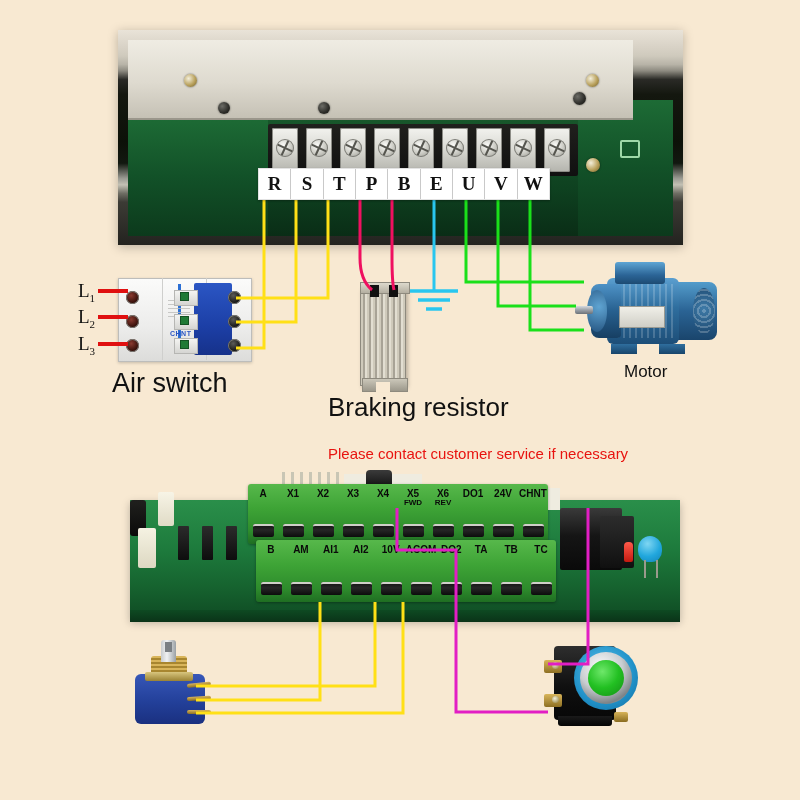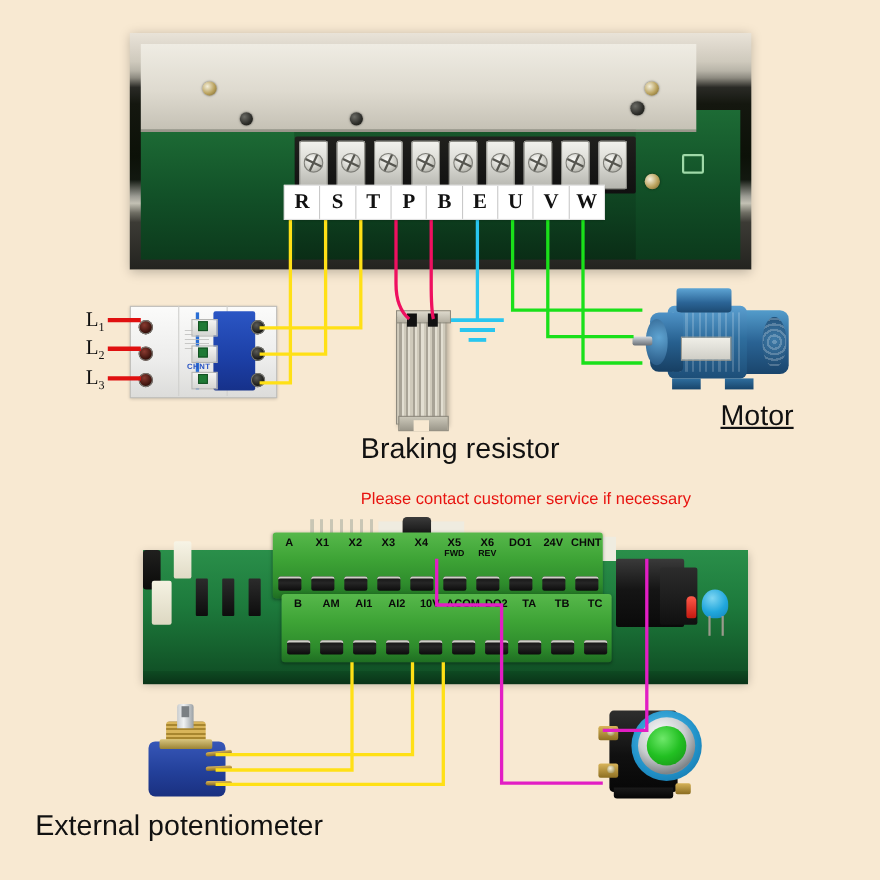--- a/index.html
+++ b/index.html
@@ -267,21 +267,21 @@
     background:linear-gradient(180deg,#1a1a1a,#050505);}
   #esw-botlug{position:absolute;left:66px;top:74px;width:14px;height:10px;border-radius:2px;
     background:linear-gradient(180deg,#d6b257,#8a6c20);}
 
   
   #wires{position:absolute;left:0;top:0;width:800px;height:800px;pointer-events:none;}
 
   
   #lbl-air{left:112px;top:368px;font-size:27px;}
   #lbl-brk{left:328px;top:392px;font-size:26px;}
-  #lbl-mot{left:655px;top:362px;font-size:26px;text-decoration:underline;}
+  #lbl-mot{left:624px;top:362px;font-size:17px;}
   #lbl-pot{left:32px;top:735px;font-size:26px;}
   #lbl-esw{left:560px;top:735px;font-size:26px;}
   #note{left:328px;top:445px;}
 </style>
 </head>
 <body>
 
 <div id="stage">
 
   <div class="abs" id="top-board">
@@ -638,18 +638,18 @@
 
       <path d="M 320 602 L 320 700 L 196 700" stroke="#ffe016"></path>
       <path d="M 375 602 L 375 686 L 196 686" stroke="#ffe016"></path>
       <path d="M 403 602 L 403 713 L 196 713" stroke="#ffe016"></path>
 
       <path d="M 397 508 L 397 550 L 456 550 L 456 712 L 548 712" stroke="#e21ec4"></path>
       <path d="M 588 508 L 588 664 L 548 664" stroke="#e21ec4"></path>
     </g>
   </svg>
 
+  <div class="label-blk" id="lbl-air">Air switch</div>
   <div class="label-blk" id="lbl-brk">Braking resistor</div>
   <div class="label-blk" id="lbl-mot">Motor</div>
   <div class="note-red" id="note">Please contact customer service if necessary</div>
-  <div class="label-blk" id="lbl-pot">External potentiometer</div>
 
 </div>
 
 </body></html>

